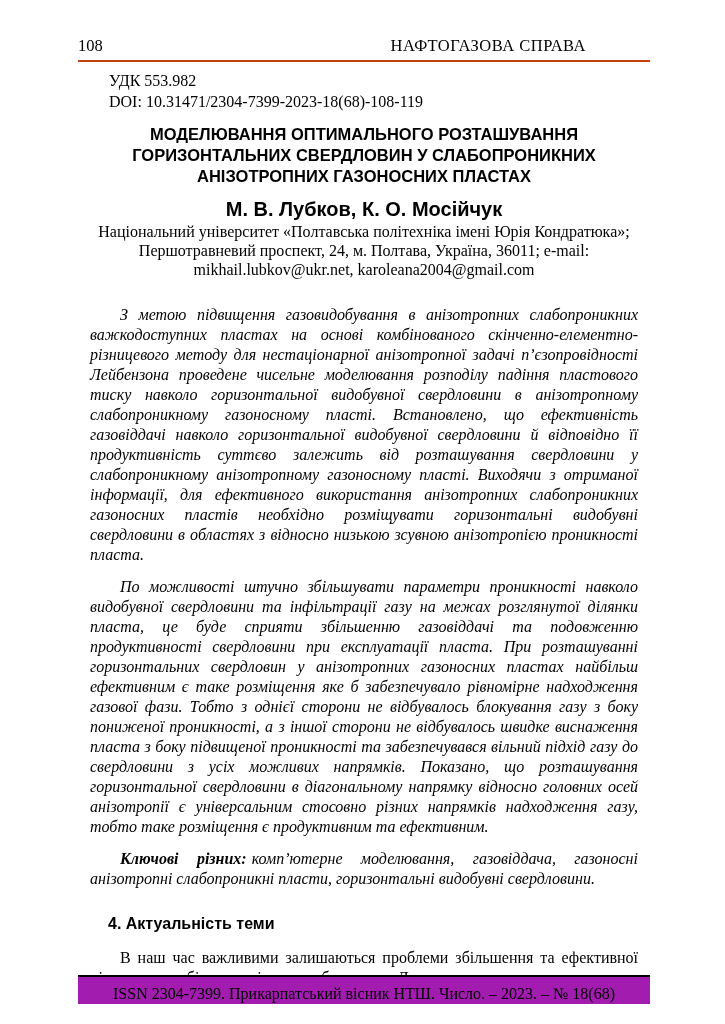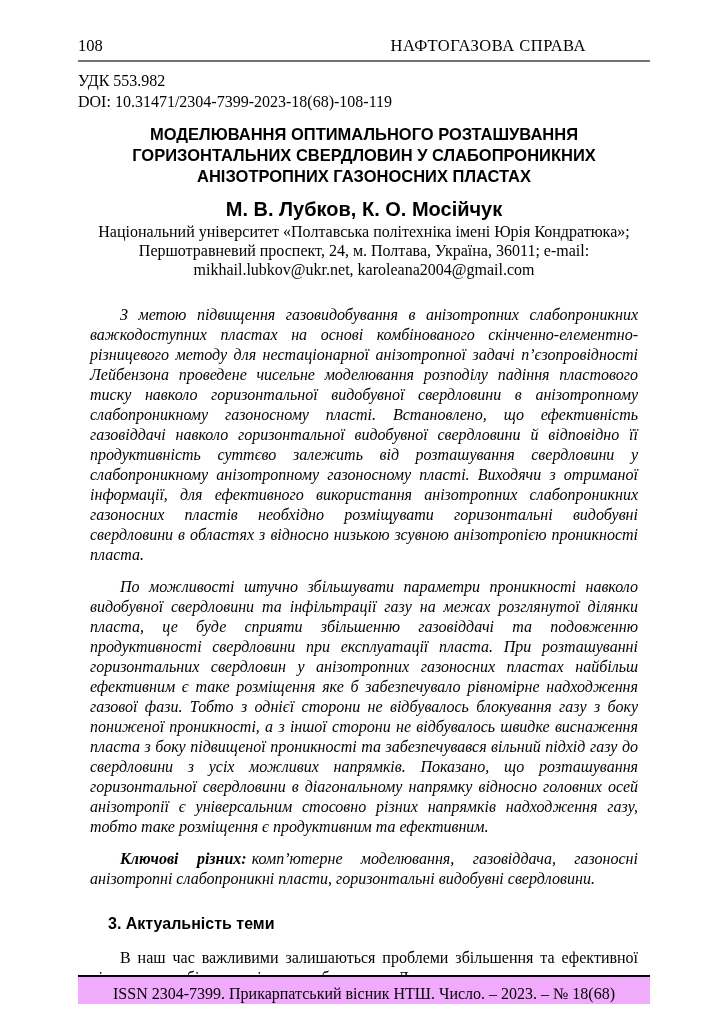--- a/index.html
+++ b/index.html
@@ -19,26 +19,26 @@
     overflow: hidden;
     display: flex;
     flex-direction: column;
   }
 
   .running-head {
     display: flex;
     justify-content: space-between;
     align-items: flex-end;
     padding-bottom: 4px;
-    border-bottom: 2px solid #737373;
+    border-bottom: 2px solid #c2410c;
     font-size: 16.5px;
   }
   .running-title { padding-right: 64px; letter-spacing: 0.5px; }
 
-  .meta { margin-top: 8px; }
+  .meta { margin-top: 8px; margin-left: 31px; }
   .meta div { line-height: 21px; }
 
   .title {
     font-family: "Liberation Sans", sans-serif;
     font-weight: bold;
     font-size: 16.5px;
     line-height: 21px;
     text-align: center;
     margin: 12px 4px 0 4px;
     text-wrap: balance;
@@ -83,21 +83,21 @@
 
   .footer {
     position: absolute;
     left: 78px;
     right: 75px;
     bottom: 20px;
     border-top: 2px solid #000;
     padding-top: 7px;
     text-align: center;
     font-size: 16px;
-    background: #f0abfc;
+    background: #a21caf;
   }
 </style>
 </head>
 <body>
 
 <div class="page">
 
   <header class="running-head">
     <span>108</span>
     <span class="running-title">НАФТОГАЗОВА СПРАВА</span>
@@ -113,21 +113,21 @@
   <div class="authors">М. В. Лубков, К. О. Мосійчук</div>
 
   <div class="affiliation">Національний університет «Полтавська політехніка імені Юрія Кондратюка»; Першотравневий проспект, 24, м. Полтава, Україна, 36011; e-mail: mikhail.lubkov@ukr.net, karoleana2004@gmail.com</div>
 
   <div class="abstract">
     <p class="para">З метою підвищення газовидобування в анізотропних слабопроникних важкодоступних пластах на основі комбінованого скінченно-елементно-різницевого методу для нестаціонарної анізотропної задачі п’єзопровідності Лейбензона проведене чисельне моделювання розподілу падіння пластового тиску навколо горизонтальної видобувної свердловини в анізотропному слабопроникному газоносному пласті. Встановлено, що ефективність газовіддачі навколо горизонтальної видобувної свердловини й відповідно її продуктивність суттєво залежить від розташування свердловини у слабопроникному анізотропному газоносному пласті. Виходячи з отриманої інформації, для ефективного використання анізотропних слабопроникних газоносних пластів необхідно розміщувати горизонтальні видобувні свердловини в областях з відносно низькою зсувною анізотропією проникності пласта.</p>
     <p class="para">По можливості штучно збільшувати параметри проникності навколо видобувної свердловини та інфільтрації газу на межах розглянутої ділянки пласта, це буде сприяти збільшенню газовіддачі та подовженню продуктивності свердловини при експлуатації пласта. При розташуванні горизонтальних свердловин у анізотропних газоносних пластах найбільш ефективним є таке розміщення яке б забезпечувало рівномірне надходження газової фази. Тобто з однієї сторони не відбувалось блокування газу з боку пониженої проникності, а з іншої сторони не відбувалось швидке виснаження пласта з боку підвищеної проникності та забезпечувався вільний підхід газу до свердловини з усіх можливих напрямків. Показано, що розташування горизонтальної свердловини в діагональному напрямку відносно головних осей анізотропії є універсальним стосовно різних напрямків надходження газу, тобто таке розміщення є продуктивним та ефективним.</p>
     <p class="para"><span class="kw-label">Ключові різних:</span><span>комп’ютерне моделювання, газовіддача, газоносні анізотропні слабопроникні пласти, горизонтальні видобувні свердловини.</span></p>
   </div>
 
-  <h2 class="section-heading">3. Актуальність теми</h2>
+  <h2 class="section-heading">4. Актуальність теми</h2>
 
   <p class="body-para">В наш час важливими залишаються проблеми збільшення та ефективної підтримки стабільного рівня видобутку газу. Для цього на</p>
 
   <footer class="footer">
     <span>ISSN 2304-7399. Прикарпатський вісник НТШ. Число. – 2023. – № 18(68)</span>
   </footer>
 
 </div>
 
 </body></html>

